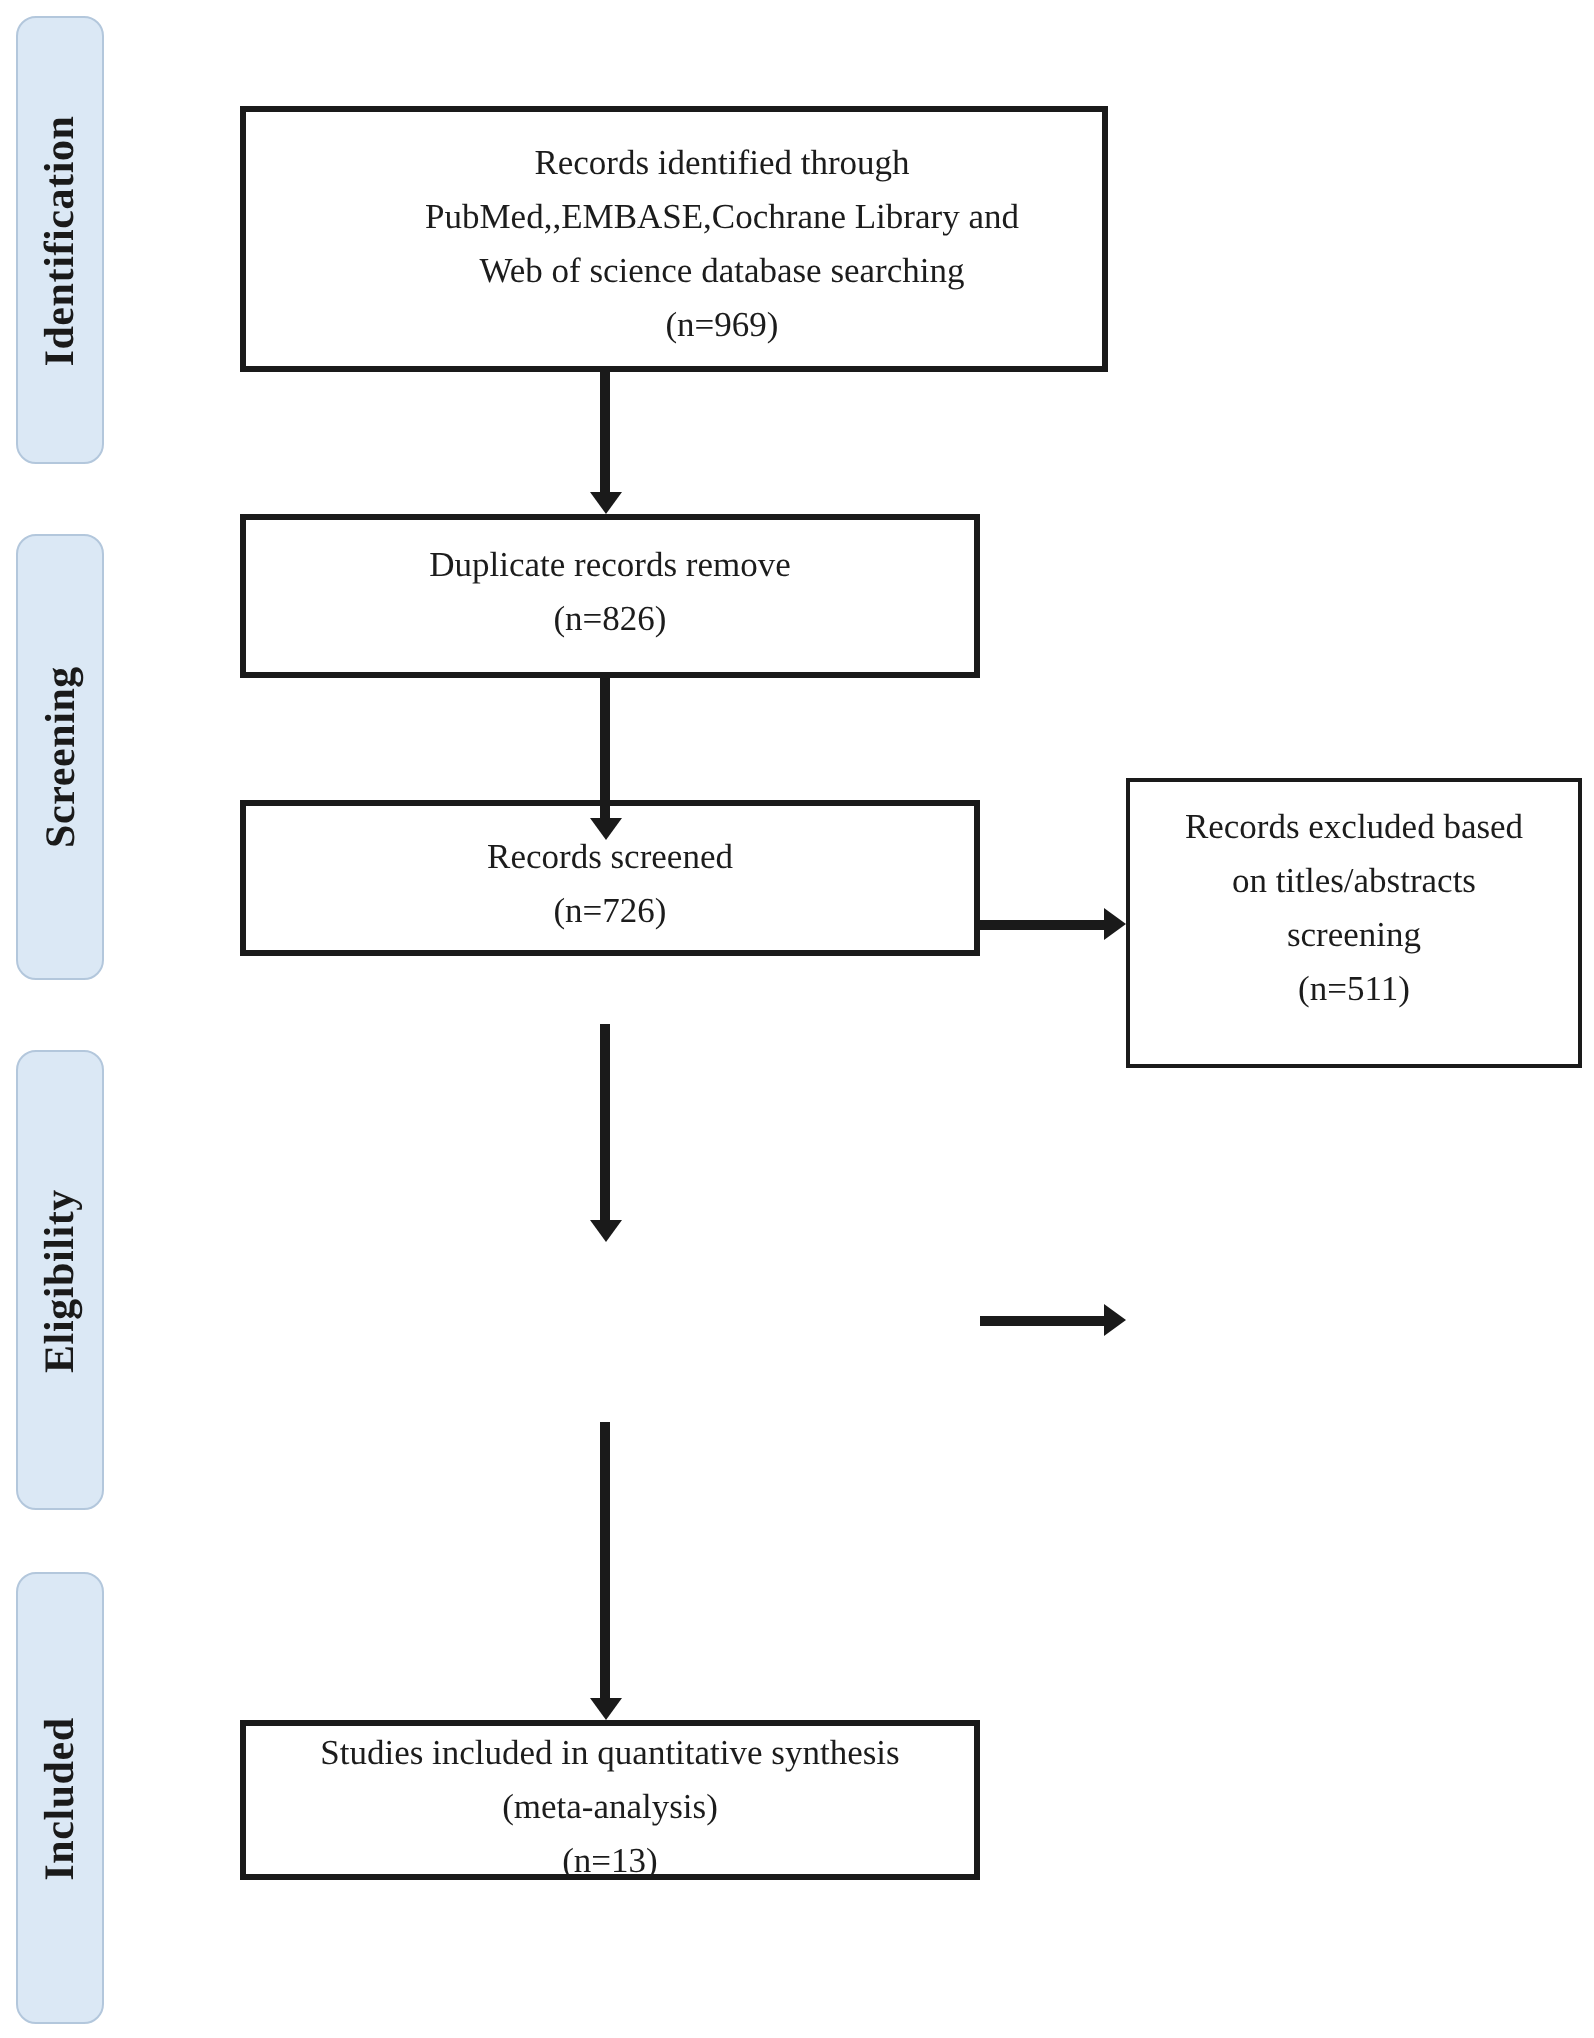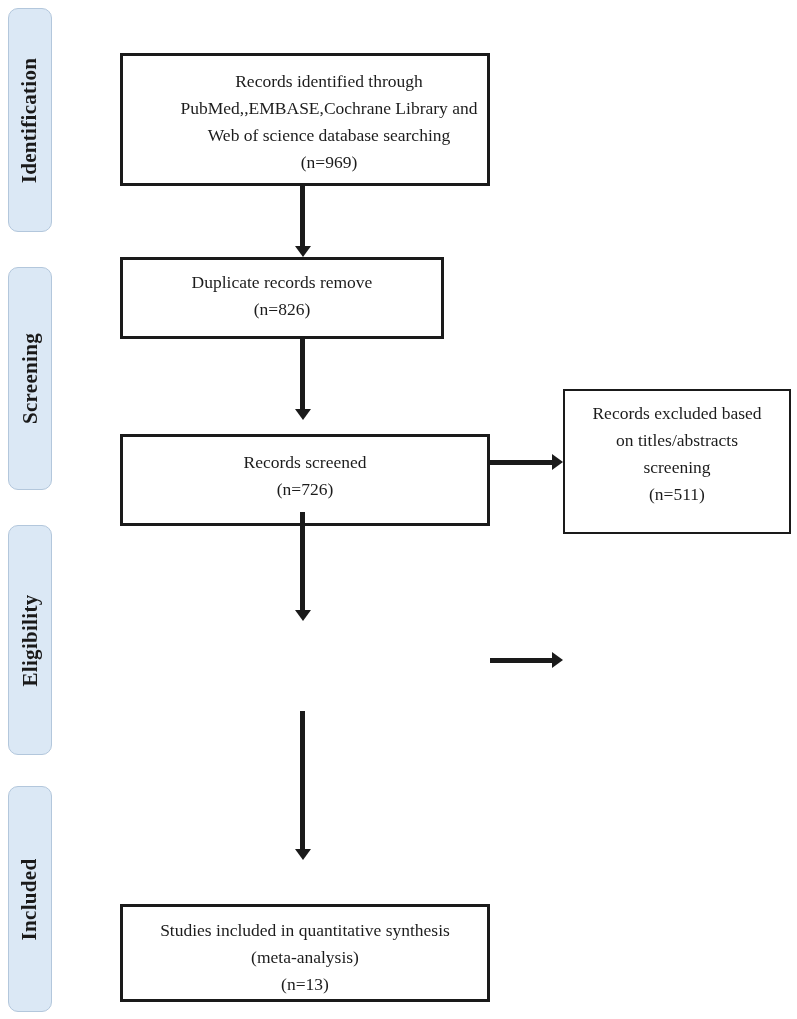--- a/index.html
+++ b/index.html
@@ -42,25 +42,25 @@
   .fbox {
     position: absolute;
     background: #ffffff;
     border: 3px solid #1a1a1a;
     text-align: center;
     font-size: 17.5px;
     line-height: 27px;
     color: #1c1c1c;
     white-space: pre-line;
   }
-  #box-identified { left: 120px; top: 53px;  width: 370px; height: 133px; padding-top: 12px; padding-left: 48px; }
-  #box-duplicates { left: 120px; top: 257px; width: 324px; height: 82px;  padding-top: 9px; }
-  #box-screened   { left: 120px; top: 434px; width: 370px; height: 92px;  padding-top: 12px; }
+  #box-identified { left: 120px; top: 53px;  width: 434px; height: 133px; padding-top: 12px; padding-left: 48px; }
+  #box-duplicates { left: 120px; top: 257px; width: 370px; height: 82px;  padding-top: 9px; }
+  #box-screened   { left: 120px; top: 400px; width: 370px; height: 78px;  padding-top: 12px; }
   #box-fulltext   { left: 120px; top: 621px; width: 370px; height: 90px;  padding-top: 12px; }
-  #box-included   { left: 120px; top: 904px; width: 370px; height: 98px; padding-top: 10px; }
+  #box-included   { left: 120px; top: 860px; width: 370px; height: 80px; }
 
   .fbox.side { border-width: 2.5px; }
   #box-excl-screening { left: 563px; top: 389px; width: 228px; height: 145px; padding-top: 9px; }
   #box-excl-fulltext  { left: 563px; top: 584px; width: 228px; height: 268px; padding-top: 11px; }
 
   
   .shaft-v { position: absolute; width: 5px; background: #1a1a1a; left: 300px; }
   .head-down {
     position: absolute; width: 0; height: 0; left: 295px;
     border-left: 8px solid transparent;

